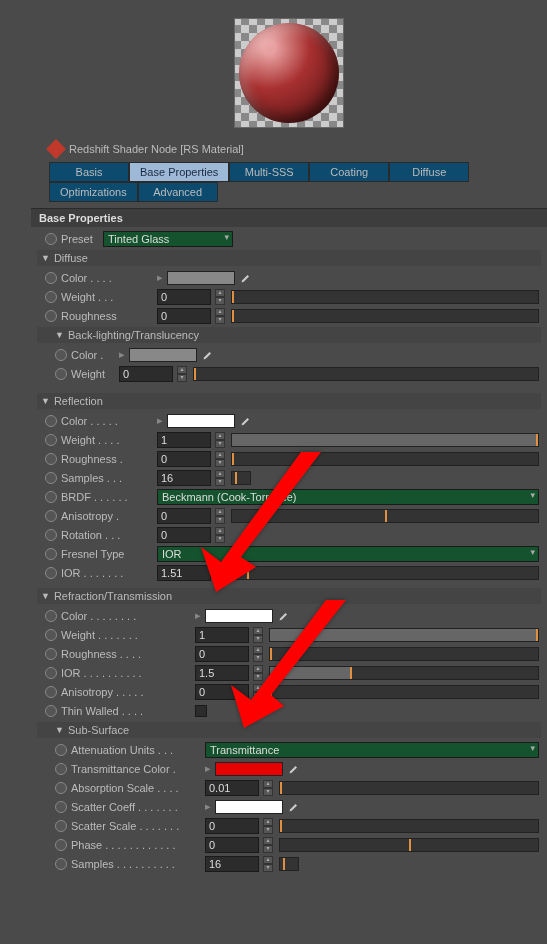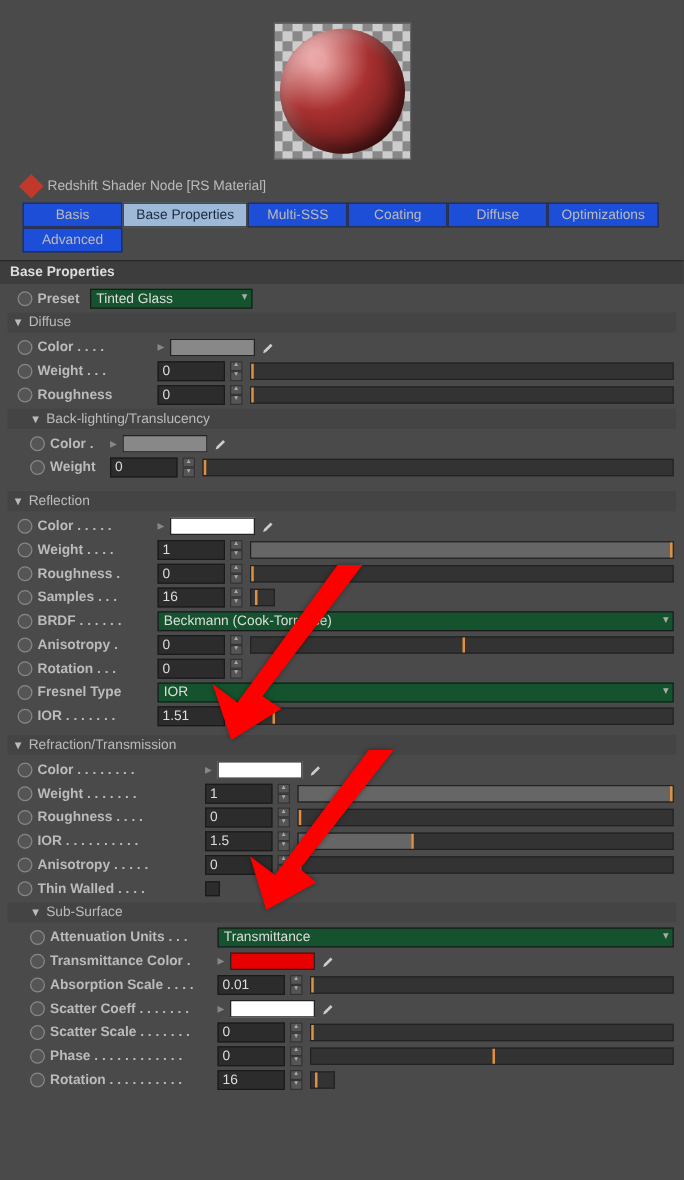--- a/index.html
+++ b/index.html
@@ -3,50 +3,50 @@
 <meta charset="utf-8">
 <style>
 * { box-sizing: border-box; margin: 0; padding: 0; font-family: Arial, sans-serif; font-size: 11px; }
 body { background: #4a4a4a; color: #bbb; width: 547px; }
 .preview-area { background: #4a4a4a; padding: 18px 0 8px; display: flex; justify-content: center; }
 .preview-img { width: 110px; height: 110px; background: repeating-conic-gradient(#888 0% 25%, #ccc 0% 50%) 50% / 16px 16px; position: relative; border: 1px solid #666; }
 .preview-img::after { content: ""; position: absolute; inset: 4px; border-radius: 50%; background: radial-gradient(circle at 30% 25%, #e8a0a0 6%, #a83030 40%, #601818 85%); box-shadow: inset -6px -6px 14px rgba(0,0,0,.5), inset 8px 8px 12px rgba(255,255,255,.25); }
 .node-header { display: flex; align-items: center; gap: 6px; padding: 6px 18px; }
 .node-icon { width: 14px; height: 14px; background: #c0392b; transform: rotate(45deg); }
 .tabs { display: flex; flex-wrap: wrap; gap: 0; padding: 0 18px 6px; }
-.tab { background: #1d4ed8; border: 1px solid #2a2a2a; padding: 3px 10px; color: #bbb; cursor: pointer; min-width: 80px; text-align: center; }
+.tab { background: #0c4a6e; border: 1px solid #2a2a2a; padding: 3px 10px; color: #bbb; cursor: pointer; min-width: 80px; text-align: center; }
 .tab.active { background: #9eb8d8; color: #1a2a40; }
 .section-title { background: #3d3d3d; padding: 3px 8px; color: #ddd; font-weight: bold; border-top: 1px solid #2a2a2a; }
 .group { padding: 2px 6px 6px; }
 .group-header { background: #444; padding: 2px 4px; margin: 2px 0; display: flex; align-items: center; cursor: pointer; }
 .group-header .tri { font-size: 9px; margin-right: 4px; }
 .row { display: flex; align-items: center; gap: 4px; padding: 1px 2px 1px 8px; min-height: 19px; }
 .indent { padding-left: 18px; }
 .anim-dot { width: 12px; height: 12px; border: 1px solid #888; border-radius: 50%; flex-shrink: 0; background: #555; cursor: pointer; }
-.label { width: 92px; white-space: nowrap; overflow: hidden; color: #bbb; font-weight: bold; }
+.label { width: 92px; white-space: nowrap; overflow: hidden; color: #bbb; }
 .label.wide { width: 130px; }
 .swatch { width: 68px; height: 14px; border: 1px solid #222; cursor: pointer; }
 .swatch.grey { background: #888; }
 .swatch.white { background: #fff; }
 .swatch.red { background: #e60000; }
 .eyedrop { width: 14px; height: 14px; display: inline-flex; align-items: center; justify-content: center; cursor: pointer; }
 .eyedrop svg { width: 12px; height: 12px; }
 .num-field { width: 54px; height: 16px; background: #2c2c2c; border: 1px solid #1a1a1a; color: #ddd; padding: 0 3px; }
 .spinner { display: flex; flex-direction: column; width: 10px; }
 .spinner div { height: 8px; background: #555; border: 1px solid #333; cursor: pointer; font-size: 6px; line-height: 5px; text-align: center; color: #aaa; }
 .slider { flex: 1; height: 14px; background: #333; border: 1px solid #222; position: relative; cursor: pointer; margin-left: 2px; }
 .slider .track-fill { position: absolute; top: 0; bottom: 0; left: 0; background: #666; }
 .slider .marker { position: absolute; top: 0; bottom: 0; width: 2px; background: #e09040; }
 .dropdown { flex: 1; height: 16px; background: #14532d; border: 1px solid #1a1a1a; color: #ddd; padding: 0 14px 0 4px; position: relative; cursor: pointer; display: flex; align-items: center; }
 .dropdown::after { content: "▾"; position: absolute; right: 3px; top: 0; font-size: 9px; color: #aaa; }
 .dropdown.short { flex: 0 0 130px; }
 .checkbox { width: 12px; height: 12px; background: #2c2c2c; border: 1px solid #1a1a1a; cursor: pointer; }
 .arrow { position: absolute; z-index: 10; }
 .arrow svg { filter: drop-shadow(0 0 2px rgba(0,0,0,.4)); }
-#container { position: relative; }
+#container { position: relative; margin-left: 31px; }
 </style>
 </head>
 <body>
 <div id="container">
 
 <div class="preview-area">
   <div class="preview-img"></div>
 </div>
 
 <div class="node-header">
@@ -379,21 +379,21 @@
         <div class="spinner">
           <div>▴</div>
           <div>▾</div>
         </div>
         <div class="slider">
           <div class="marker" style="left:50%"></div>
         </div>
       </div>
   <div class="row indent">
         <span class="anim-dot"></span>
-        <span class="label wide">Rotation . . . . . . . . . .</span>
+        <span class="label wide">Samples . . . . . . . . . .</span>
         <input class="num-field" value="16" style="">
         <div class="spinner">
           <div>▴</div>
           <div>▾</div>
         </div>
         <div class="slider" style="flex:0 0 20px">
           <div class="marker" style="left:3px"></div>
         </div>
       </div>
 </div>

